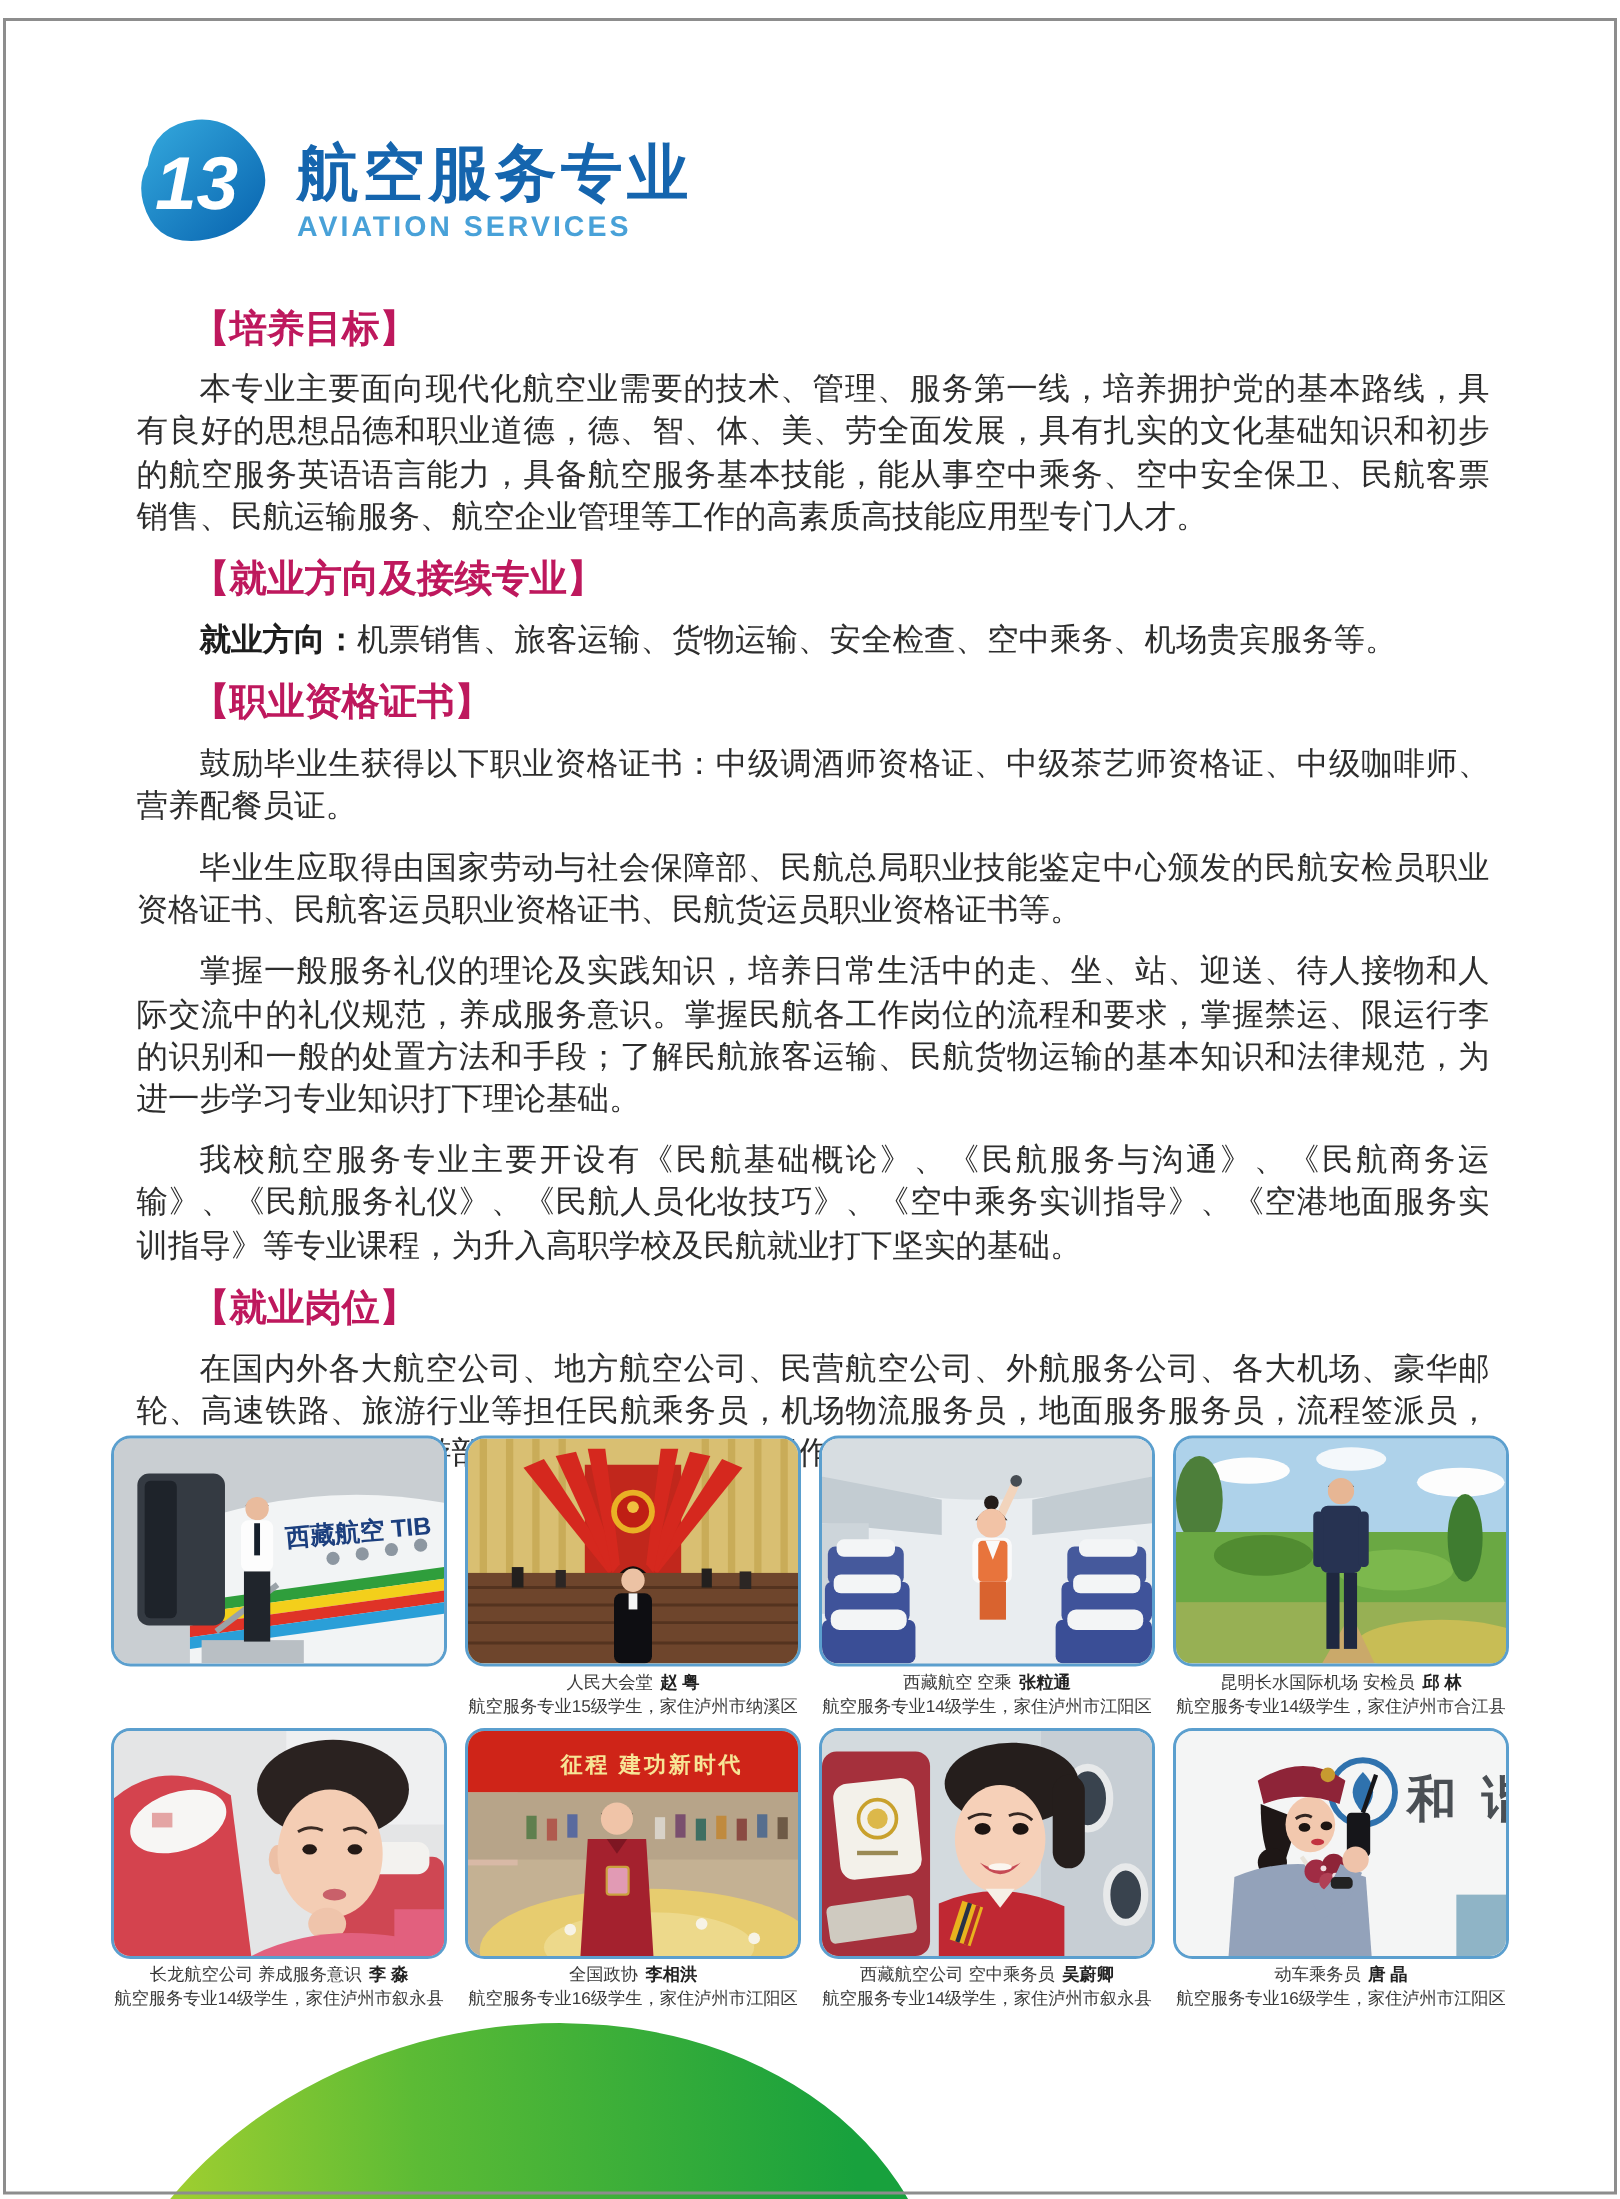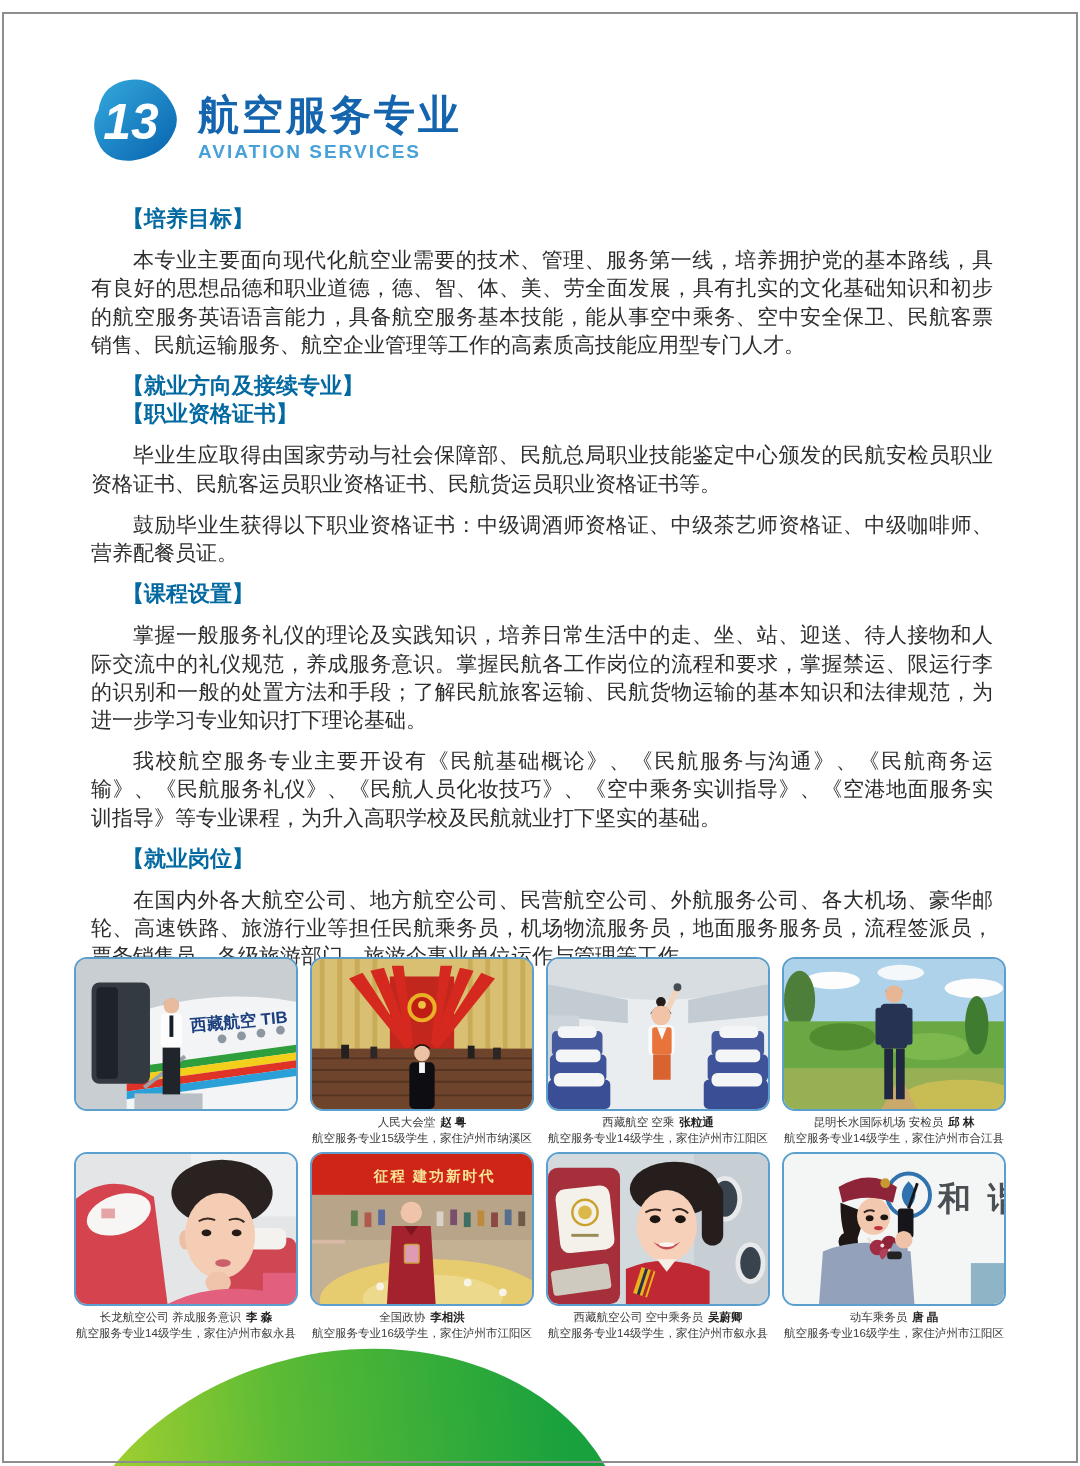--- a/index.html
+++ b/index.html
@@ -34,22 +34,22 @@
     letter-spacing: 2px; margin-top: 3px;
   }
 
   
   .body-text {
     position: absolute; left: 78px; width: 928px; top: 205px;
     font-size: 21px; line-height: 28.2px; color: #2d2d2d;
     text-align: justify;
   }
   .body-text h3 {
-    margin: 0; font-size: 22px; line-height: 28.2px;
-    color: #0369a1; font-weight: bold; text-indent: 2em;
+    margin: 0; font-size: 25px; line-height: 28.2px;
+    color: #be185d; font-weight: bold; text-indent: 2em;
   }
   .body-text p { margin: 13px; text-indent: 2em; }
   .lead { font-weight: bold; color: #1d1d1d; }
 
   
   .photo-grid {
     position: absolute; left: 74px; top: 957px; width: 932px;
     display: grid; grid-template-columns: repeat(4, 1fr);
     column-gap: 12px; row-gap: 6px;
   }
@@ -98,26 +98,26 @@
       <div class="page-title">航空服务专业</div>
       <div class="page-subtitle">AVIATION SERVICES</div>
     </div>
   </div>
 
   <div class="body-text">
     <h3>【培养目标】</h3>
     <p>本专业主要面向现代化航空业需要的技术、管理、服务第一线，培养拥护党的基本路线，具有良好的思想品德和职业道德，德、智、体、美、劳全面发展，具有扎实的文化基础知识和初步的航空服务英语语言能力，具备航空服务基本技能，能从事空中乘务、空中安全保卫、民航客票销售、民航运输服务、航空企业管理等工作的高素质高技能应用型专门人才。</p>
 
     <h3>【就业方向及接续专业】</h3>
+    <p><span class="lead">就业方向：</span><span>机票销售、旅客运输、货物运输、安全检查、空中乘务、机场贵宾服务等。</span></p>
 
     <h3>【职业资格证书】</h3>
+    <p>鼓励毕业生获得以下职业资格证书：中级调酒师资格证、中级茶艺师资格证、中级咖啡师、营养配餐员证。</p>
     <p>毕业生应取得由国家劳动与社会保障部、民航总局职业技能鉴定中心颁发的民航安检员职业资格证书、民航客运员职业资格证书、民航货运员职业资格证书等。</p>
-    <p>鼓励毕业生获得以下职业资格证书：中级调酒师资格证、中级茶艺师资格证、中级咖啡师、营养配餐员证。</p>
-
-    <h3>【课程设置】</h3>
+
     <p>掌握一般服务礼仪的理论及实践知识，培养日常生活中的走、坐、站、迎送、待人接物和人际交流中的礼仪规范，养成服务意识。掌握民航各工作岗位的流程和要求，掌握禁运、限运行李的识别和一般的处置方法和手段；了解民航旅客运输、民航货物运输的基本知识和法律规范，为进一步学习专业知识打下理论基础。</p>
     <p>我校航空服务专业主要开设有《民航基础概论》、《民航服务与沟通》、《民航商务运输》、《民航服务礼仪》、《民航人员化妆技巧》、《空中乘务实训指导》、《空港地面服务实训指导》等专业课程，为升入高职学校及民航就业打下坚实的基础。</p>
 
     <h3>【就业岗位】</h3>
     <p>在国内外各大航空公司、地方航空公司、民营航空公司、外航服务公司、各大机场、豪华邮轮、高速铁路、旅游行业等担任民航乘务员，机场物流服务员，地面服务服务员，流程签派员，票务销售员、各级旅游部门、旅游企事业单位运作与管理等工作。</p>
   </div>
 
   <div class="photo-grid">
 
     <figure>

